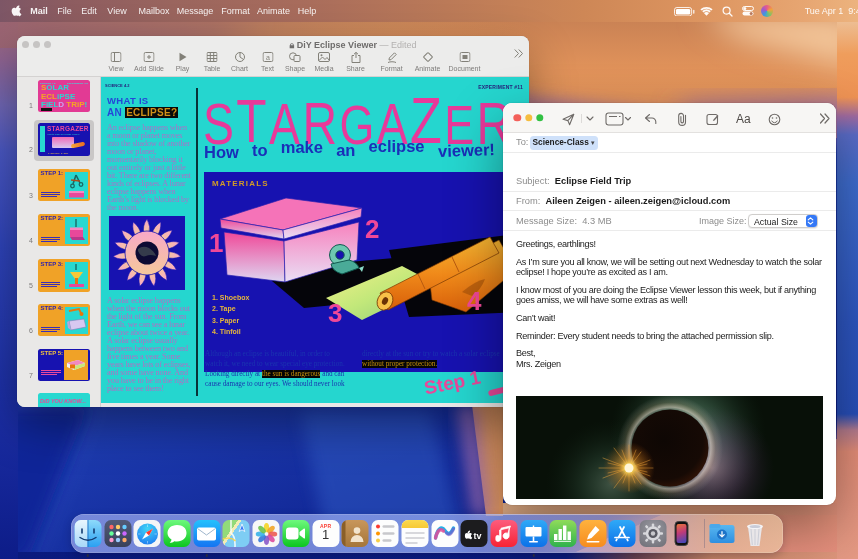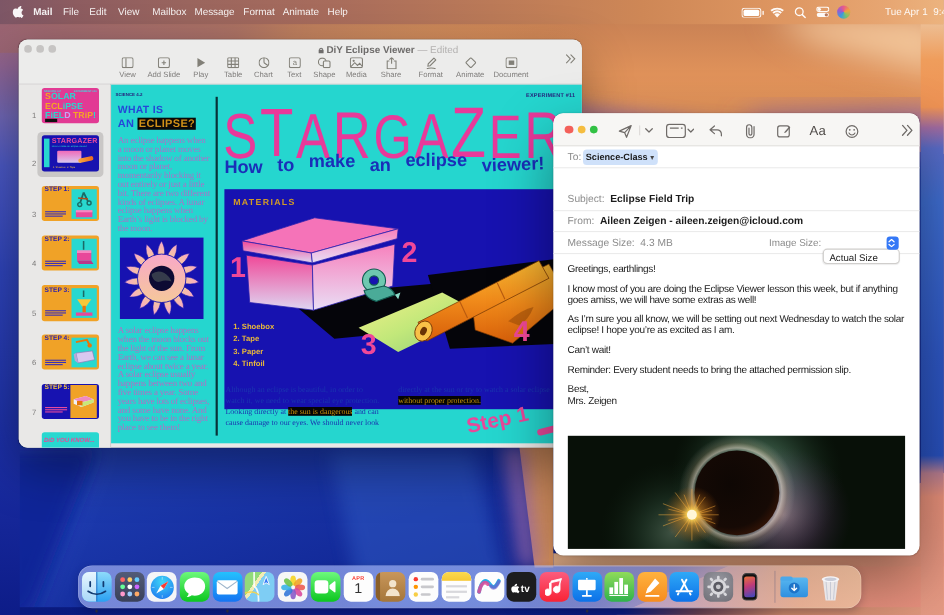--- a/index.html
+++ b/index.html
@@ -534,30 +534,30 @@
   </div>
   <div class="hrow" style="top:69px;height:19.5px;line-height:19.5px;">
         <span style="position:absolute;left:13px;">Subject: <b>&nbsp;Eclipse Field Trip</b></span>
       </div>
   <div class="hrow" style="top:88.5px;height:19.5px;line-height:19.5px;">
         <span style="position:absolute;left:13px;">From: <b>&nbsp;Aileen Zeigen - aileen.zeigen@icloud.com</b></span>
       </div>
   <div class="hrow" style="top:108px;height:20px;line-height:20px;">
     <span style="position:absolute;left:13px;">Message Size: &nbsp;4.3 MB</span>
     <span style="position:absolute;left:196px;font-size:9px;">Image Size:</span>
-    <span style="position:absolute;left:245px;top:2.5px;width:70px;height:14.5px;line-height:14.5px;background:#fff;border:0.5px solid #d0cecc;border-radius:4px;box-shadow:0 0.5px 1px rgba(0,0,0,.08);color:#1b1b1b;font-size:8.8px;padding-left:5px;margin-top:12px;">Actual Size</span>
+    <span style="position:absolute;left:245px;top:2.5px;width:70px;height:14.5px;line-height:14.5px;background:#fff;border:0.5px solid #d0cecc;border-radius:4px;box-shadow:0 0.5px 1px rgba(0,0,0,.08);color:#1b1b1b;font-size:8.8px;padding-left:5px;">Actual Size</span>
     <span style="position:absolute;left:302.5px;top:3.8px;width:11.8px;height:12px;background:#3478f6;border-radius:3px;"></span>
     <svg class="abs" style="left:304.2px;top:6px;" width="7" height="8" viewBox="0 0 7 8">
       <path d="M1.2 2.8 L3.5 0.8 L5.8 2.8 M1.2 5.2 L3.5 7.2 L5.8 5.2" fill="none" stroke="#fff" stroke-width="1.1" stroke-linecap="round" stroke-linejoin="round"></path>
     </svg>
   </div>
   <div id="mail-body">
     <p>Greetings, earthlings!</p>
+    <p>As I’m sure you all know, we will be setting out next Wednesday to watch the solar eclipse! I hope you’re as excited as I am.</p>
     <p>I know most of you are doing the Eclipse Viewer lesson this week, but if anything goes amiss, we will have some extras as well!</p>
-    <p>As I’m sure you all know, we will be setting out next Wednesday to watch the solar eclipse! I hope you’re as excited as I am.</p>
     <p>Can’t wait!</p>
     <p>Reminder: Every student needs to bring the attached permission slip.</p>
     <p>Best,<br>Mrs. Zeigen</p>
   </div>
   <div id="mail-img" class="abs" style="left:13px;top:293px;width:307px;height:103px;">
   <svg width="307" height="103" viewBox="0 0 307 103">
     <defs>
       <radialGradient id="eg-green" cx="0.5" cy="0.5" r="0.5">
         <stop offset="0" stop-color="#bfeccc" stop-opacity=".6"></stop>
               <stop offset="0.45" stop-color="#7fc8a0" stop-opacity=".28"></stop>

